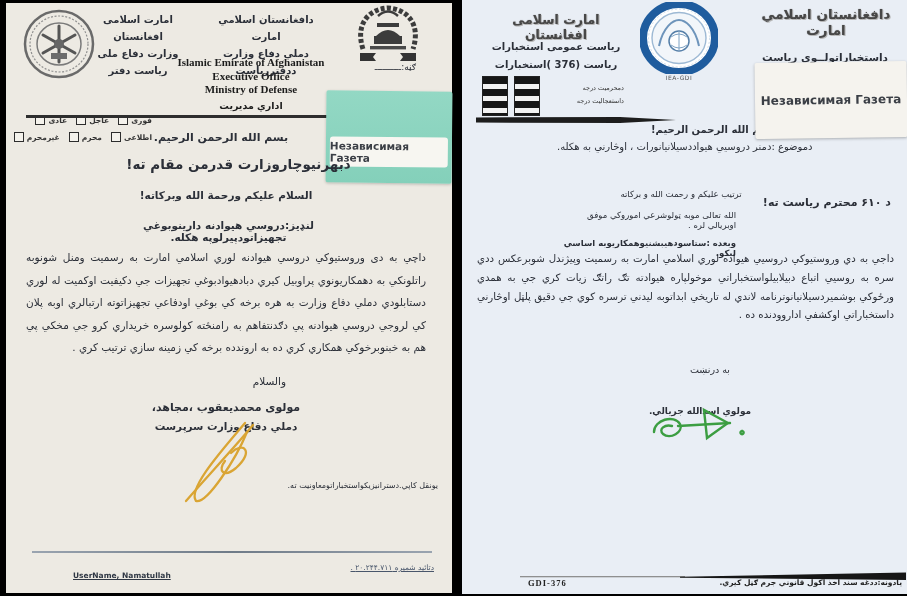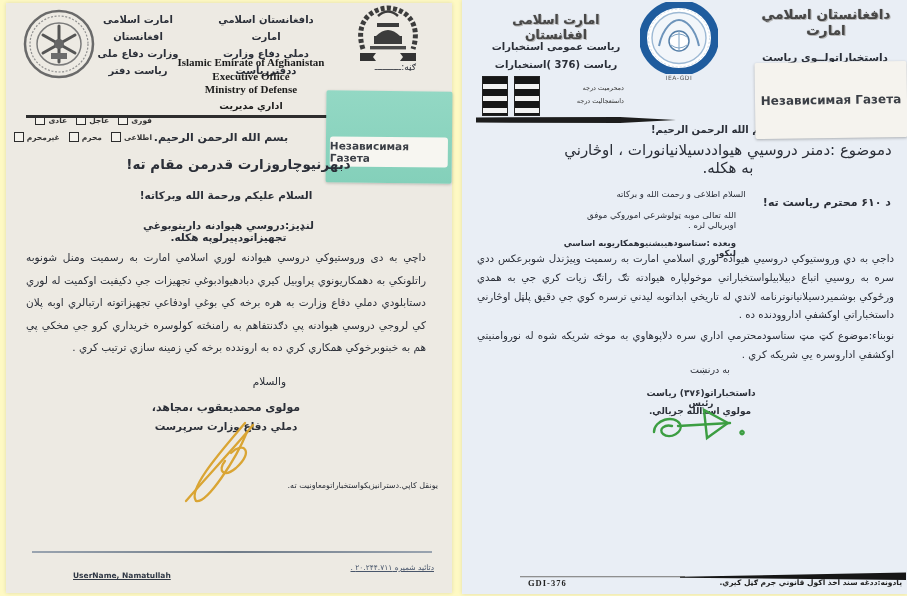--- a/index.html
+++ b/index.html
@@ -1,17 +1,17 @@
 <!DOCTYPE html>
 <html lang="en"><head>
 <meta charset="utf-8">
 <style>
   html,body{margin:0;padding:0;}
   body{background:#ffffff;font-family:"DejaVu Sans",sans-serif;}
-  #canvas{position:relative;width:907px;height:596px;background:#fef9c3;overflow:hidden;}
+  #canvas{position:relative;width:907px;height:596px;background:#000000;overflow:hidden;}
   .abs{position:absolute;}
   .page{position:absolute;box-shadow:0 0 4px rgba(0,0,0,.12);}
   #left-page{left:6px;top:3px;width:446px;height:590px;background:#edeae3;}
   #right-page{left:462px;top:0;width:445px;height:594px;background:#e9eef5;}
   .rtl{direction:rtl;unicode-bidi:plaintext;}
   .center{text-align:center;}
   .ink{color:#2b2f38;}
   .bold{font-weight:bold;}
   .eng-serif{font-family:"Liberation Serif",serif;}
   .justify{text-align:justify;text-justify:inter-word;}
@@ -181,36 +181,34 @@
       <span class="stripeblock"></span>
     </div>
     <div class="abs rtl" style="left:84px;top:82px;width:78px;font-size:6.5px;color:#333;line-height:13px;text-align:right;">
       <div>دمحرمیت درجه</div>
       <div>داستعجالیت درجه</div>
     </div>
 
     <div class="abs taper-right" style="left:14px;top:117px;width:200px;height:6px;"></div>
 
     <div class="abs rtl center ink bold" style="left:183px;top:124px;width:135px;font-size:10px;">بسم الله الرحمن الرحیم!</div>
-    <div class="abs rtl ink" style="left:95px;top:141px;right:8px;font-size:15px;text-align:center;">دموضوع :دمنر دروسیي هیواددسیلانیانورات ، اوڅارني به هکله.</div>
+    <div class="abs rtl ink" style="left:95px;top:141px;right:8px;font-size:10px;text-align:left;">دموضوع :دمنر دروسیي هیواددسیلانیانورات ، اوڅارني به هکله.</div>
 
     <div class="abs sticker-white" style="left:293px;top:62px;width:152px;height:76px;transform:rotate(-0.8deg);display:flex;align-items:center;justify-content:center;">
       <span class="sticker-label" style="font-size:12px;">Независимая Газета</span>
     </div>
 
     <div class="abs rtl ink bold" style="right:16px;top:160px;font-size:11px;margin-top:36px;">د ۶۱۰ محترم ریاست ته!</div>
-    <div class="abs rtl ink" style="left:152px;top:189px;width:134px;font-size:8.5px;text-align:center;">السلام اطلاعی و رحمت الله و برکاته</div>
+    <div class="abs rtl ink" style="left:152px;top:189px;width:134px;font-size:8.5px;text-align:center;">ترتیب علیکم و رحمت الله و برکاته</div>
     <div class="abs rtl ink" style="left:98px;top:210px;width:176px;font-size:8.5px;text-align:right;">الله تعالی موبه ټولوشرعي اموروکي موفق اوبریالي لره .</div>
     <div class="abs rtl ink bold" style="left:92px;top:238px;width:182px;font-size:8.5px;text-align:right;">وبعده :ستاسودهیبشنیوهمکاریوبه اساسي لیکو.</div>
 
     <div class="abs rtl justify ink" style="left:15px;top:250px;right:13px;font-size:10.2px;line-height:18.8px;">داجي به دي وروستیوکي دروسیي هیواده لوري اسلامي امارت به رسمیت وپیژندل شوبرعکس ددي سره به روسیي اتباع دبیلابیلواستخباراتي موخولپاره هیوادته تګ راتګ زیات کري جي به همدي ورځوکي بوشمیردسیلانیانوترنامه لاندي له تاریخي ابداتوبه لیدني ترسره کوي جي دقیق پلټل اوڅارني داستخباراتي اوکشفي اداروودنده ده .</div>
-    <div class="abs rtl justify ink" style="left:15px;top:327px;right:13px;font-size:10.2px;line-height:18.8px;">نوبناء:موضوع کټ مټ ستاسودمحترمي اداري سره دلاپوهاوي به موخه شریکه شوه له نوروامنیتي اوکشفي اداروسره یي شریکه کري .</div>
 
     <div class="abs rtl center ink" style="left:200px;top:364px;width:96px;font-size:9.5px;">به درنښت</div>
-    <div class="abs rtl center ink bold" style="left:172px;top:388px;width:134px;font-size:9px;">داستخباراتو(۳۷۶) ریاست رئیس</div>
     <div class="abs rtl center ink bold" style="left:180px;top:406px;width:116px;font-size:9px;">مولوي اسدالله جریالي.</div>
 
     <div class="abs" style="left:182px;top:400px;width:112px;height:56px;">
       <svg width="112" height="56" viewBox="0 0 112 56">
         <g fill="none" stroke="#3c9e42" stroke-width="2.4" stroke-linecap="round">
           <path d="M10,32 c0,-12 20,-18 26,-8 c4,8 -10,16 -17,10 c-5,-5 2,-10 9,-8"></path>
           <path d="M34,26 l52,-3"></path>
           <path d="M84,23 l-24,-13 l3,28 z"></path>
           <path d="M98,31 a1.6,1.6 0 1 0 0.1,0"></path>
         </g>

